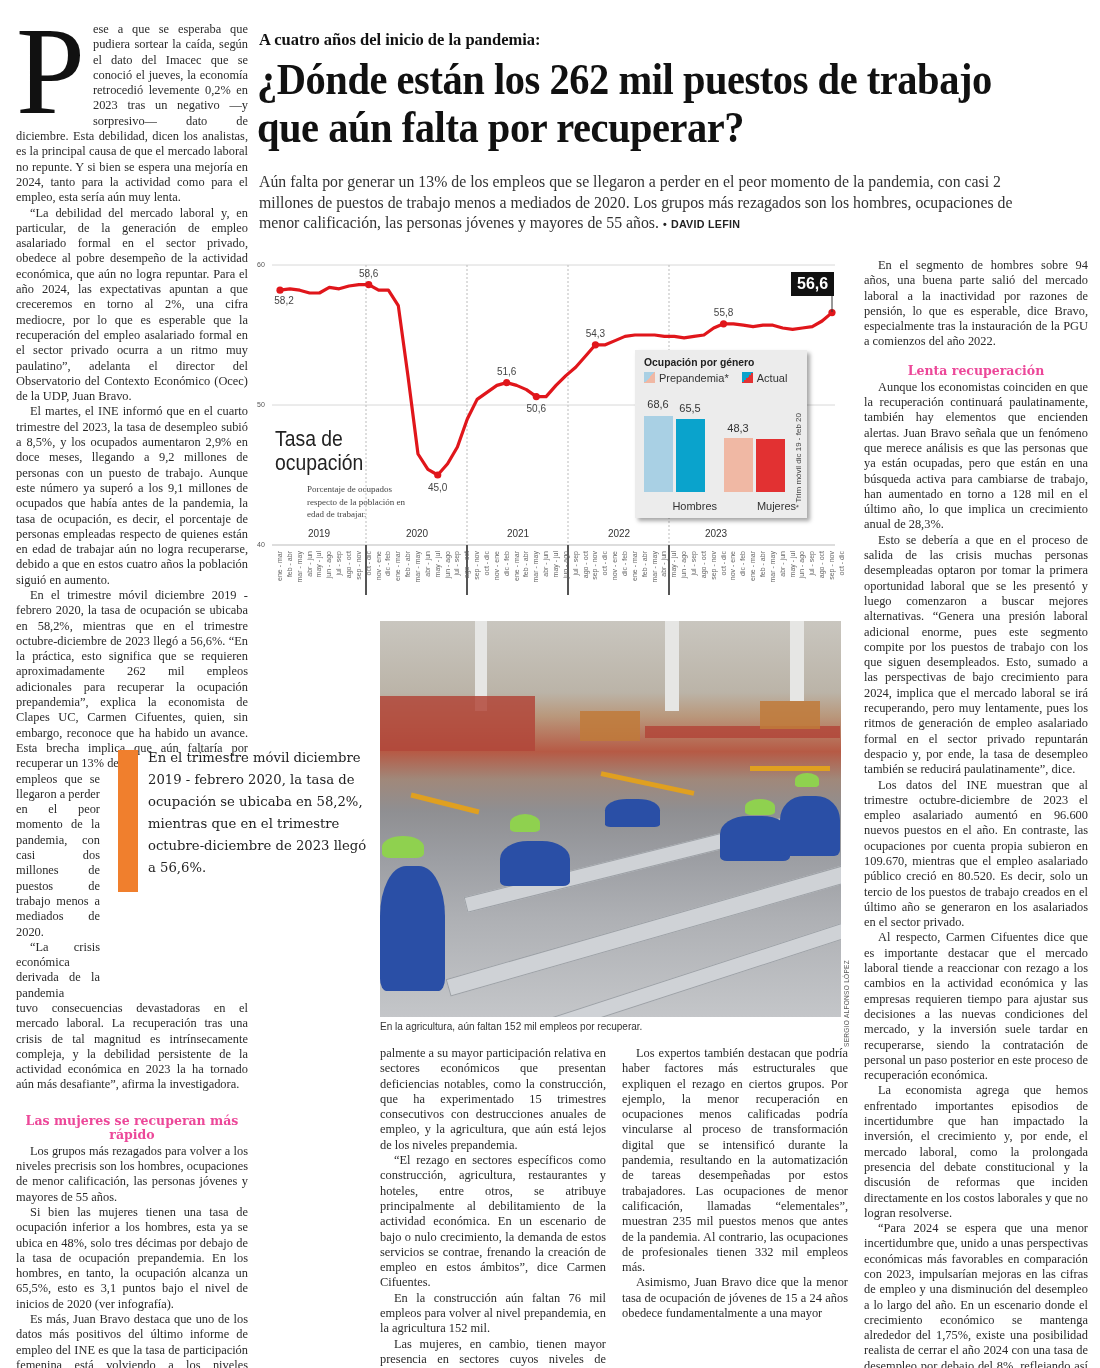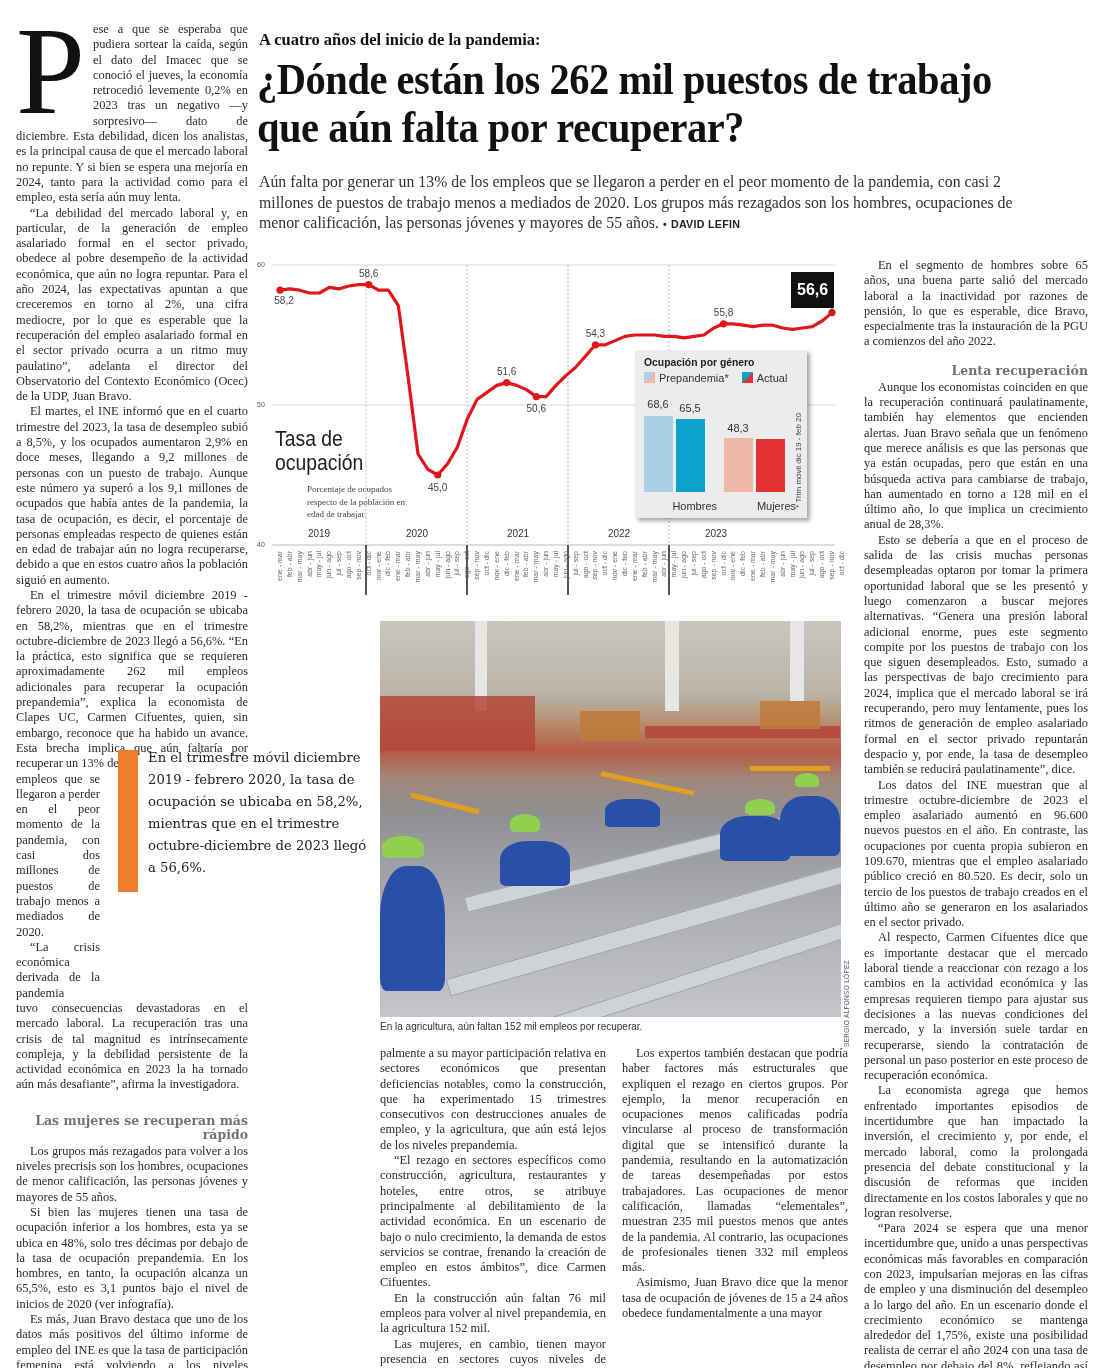--- a/index.html
+++ b/index.html
@@ -2,40 +2,40 @@
 <html><head>
 <meta charset="utf-8">
 <style>
   * { box-sizing: border-box; margin: 0; padding: 0; }
   html, body { width: 1100px; height: 1368px; background: #ffffff; overflow: hidden; }
   body { position: relative; font-family: "DejaVu Serif", serif; color: #222; }
 
   .col { position: absolute; font-family: "Liberation Serif", serif; font-size: 12.4px; line-height: 15.3px; color: #2a2a2a; text-align: justify; hyphens: auto; }
   .col p { text-indent: 14px; }
   .col p.noindent { text-indent: 0; }
-  .col h3 { font-family: "DejaVu Serif", serif; font-weight: bold; font-size: 12.5px; line-height: 14px; color: #737373; margin: 6px 0 2px 0; text-indent: 0; text-align: right; }
+  .col h3 { font-family: "DejaVu Serif", serif; font-weight: bold; font-size: 12.5px; line-height: 14px; color: #ec4899; margin: 6px 0 2px 0; text-indent: 0; text-align: center; }
 
   #col1 { left: 16px; top: 22px; width: 232px; }
   #col2 { left: 380px; top: 1046px; width: 226px; }
   #col3 { left: 622px; top: 1046px; width: 226px; }
   #col4 { left: 864px; top: 258px; width: 224px; }
 
   .dropcap { float: left; font-family: "Liberation Serif", serif; font-size: 124px; line-height: 92px; height: 96px; margin: 4px 8px 0 0; color: #111; }
 
   .kicker { position: absolute; left: 259px; top: 30px; font-family: "Liberation Serif", serif; font-weight: bold; font-size: 16.5px; color: #111; }
   .headline { position: absolute; left: 257px; top: 56px; width: 800px; font-family: "Liberation Serif", serif; font-size: 44px; line-height: 48px; color: #111; letter-spacing: -0.5px; transform: scaleX(0.92); transform-origin: left top; }
   .lede { position: absolute; left: 259px; top: 172px; width: 840px; font-family: "Liberation Serif", serif; font-size: 17px; line-height: 20.5px; color: #333; transform: scaleX(0.93); transform-origin: left top; }
   .byline { font-family: "Liberation Sans", sans-serif; font-weight: bold; font-size: 11.5px; letter-spacing: 0.3px; color: #222; }
 
   
   #chart { position: absolute; left: 255px; top: 255px; width: 600px; height: 360px; }
   #chart svg { position: absolute; left: 0; top: 0; }
   .chart-title { position: absolute; left: 20px; top: 172px; font-family: "Liberation Sans", sans-serif; font-size: 22px; line-height: 24px; color: #222; transform: scaleX(0.88); transform-origin: left top; }
   .chart-sub { position: absolute; left: 20px; top: 228px; width: 105px; font-family: Liberation Serif, serif; font-size: 9px; line-height: 12.5px; color: #444; margin-left: 32px; }
-  .badge { position: absolute; left: 536px; top: 17px; background: #111; color: #fff; font-family: "Liberation Sans", sans-serif; font-weight: bold; font-size: 16px; padding: 8px 6px; line-height: 20px; }
+  .badge { position: absolute; left: 536px; top: 17px; background: #111; color: #fff; font-family: "Liberation Sans", sans-serif; font-weight: bold; font-size: 16px; padding: 2px 6px; line-height: 20px; }
 
   .inset { position: absolute; left: 380px; top: 95px; width: 172px; height: 168px; background: #ececec; box-shadow: 3px 3px 4px rgba(0,0,0,0.35); font-family: "Liberation Sans", sans-serif; }
   .inset-title { position: absolute; left: 9px; top: 6px; font-weight: bold; font-size: 11.5px; color: #222; transform: scaleX(0.9); transform-origin: left top; white-space: nowrap; }
   .legend { position: absolute; left: 9px; top: 22px; font-size: 11px; color: #333; white-space: nowrap; }
   .sw { display: inline-block; width: 11px; height: 11px; vertical-align: -1px; margin-right: 4px; }
   .sw-pre { background: linear-gradient(135deg, #a9d0e4 50%, #f0b8a4 50%); }
   .sw-act { background: linear-gradient(135deg, #0aa3cc 50%, #e23132 50%); margin-left: 10px; }
   .bar { position: absolute; bottom: 26px; width: 29px; }
   .barval { position: absolute; font-size: 11px; color: #333; text-align: center; width: 34px; }
   .grp { position: absolute; bottom: 6px; font-size: 11px; color: #333; text-align: right; width: 70px; }
@@ -270,21 +270,21 @@
   <p>En la construcción aún faltan 76 mil empleos para volver al nivel prepandemia, en la agricultura 152 mil.</p>
   <p>Las mujeres, en cambio, tienen mayor presencia en sectores cuyos niveles de empleo se han recuperado más rápido e inclu-</p>
 </div>
 
 <div id="col3" class="col">
   <p>Los expertos también destacan que podría haber factores más estructurales que expliquen el rezago en ciertos grupos. Por ejemplo, la menor recuperación en ocupaciones menos calificadas podría vincularse al proceso de transformación digital que se intensificó durante la pandemia, resultando en la automatización de tareas desempeñadas por estos trabajadores. Las ocupaciones de menor calificación, llamadas “elementales”, muestran 235 mil puestos menos que antes de la pandemia. Al contrario, las ocupaciones de profesionales tienen 332 mil empleos más.</p>
   <p>Asimismo, Juan Bravo dice que la menor tasa de ocupación de jóvenes de 15 a 24 años obedece fundamentalmente a una mayor</p>
 </div>
 
 <div id="col4" class="col">
-  <p>En el segmento de hombres sobre 65 años, una buena parte salió del mercado laboral a la inactividad por razones de pensión, lo que es esperable, dice Bravo, especialmente tras la instauración de la PGU a comienzos del año 2022.</p>
+  <p>En el segmento de hombres sobre 94 años, una buena parte salió del mercado laboral a la inactividad por razones de pensión, lo que es esperable, dice Bravo, especialmente tras la instauración de la PGU a comienzos del año 2022.</p>
   <h3 style="margin-top:14px;">Lenta recuperación</h3>
   <p>Aunque los economistas coinciden en que la recuperación continuará paulatinamente, también hay elementos que encienden alertas. Juan Bravo señala que un fenómeno que merece análisis es que las personas que ya están ocupadas, pero que están en una búsqueda activa para cambiarse de trabajo, han aumentado en torno a 128 mil en el último año, lo que implica un crecimiento anual de 28,3%.</p>
   <p>Esto se debería a que en el proceso de salida de las crisis muchas personas desempleadas optaron por tomar la primera oportunidad laboral que se les presentó y luego comenzaron a buscar mejores alternativas. “Genera una presión laboral adicional enorme, pues este segmento compite por los puestos de trabajo con los que siguen desempleados. Esto, sumado a las perspectivas de bajo crecimiento para 2024, implica que el mercado laboral se irá recuperando, pero muy lentamente, pues los ritmos de generación de empleo asalariado formal en el sector privado repuntarán despacio y, por ende, la tasa de desempleo también se reducirá paulatinamente”, dice.</p>
   <p>Los datos del INE muestran que al trimestre octubre-diciembre de 2023 el empleo asalariado aumentó en 96.600 nuevos puestos en el año. En contraste, las ocupaciones por cuenta propia subieron en 109.670, mientras que el empleo asalariado público creció en 80.520. Es decir, solo un tercio de los puestos de trabajo creados en el último año se generaron en los asalariados en el sector privado.</p>
   <p>Al respecto, Carmen Cifuentes dice que es importante destacar que el mercado laboral tiende a reaccionar con rezago a los cambios en la actividad económica y las empresas requieren tiempo para ajustar sus decisiones a las nuevas condiciones del mercado, y la inversión suele tardar en recuperarse, siendo la contratación de personal un paso posterior en este proceso de recuperación económica.</p>
   <p>La economista agrega que hemos enfrentado importantes episodios de incertidumbre que han impactado la inversión, el crecimiento y, por ende, el mercado laboral, como la prolongada presencia del debate constitucional y la discusión de reformas que inciden directamente en los costos laborales y que no logran resolverse.</p>
   <p>“Para 2024 se espera que una menor incertidumbre que, unido a unas perspectivas económicas más favorables en comparación con 2023, impulsarían mejoras en las cifras de empleo y una disminución del desempleo a lo largo del año. En un escenario donde el crecimiento económico se mantenga alrededor del 1,75%, existe una posibilidad realista de cerrar el año 2024 con una tasa de desempleo por debajo del 8%, reflejando así un panorama más optimista en comparación con el año anterior”, sostiene.</p>
 </div>
 
 </body></html>

